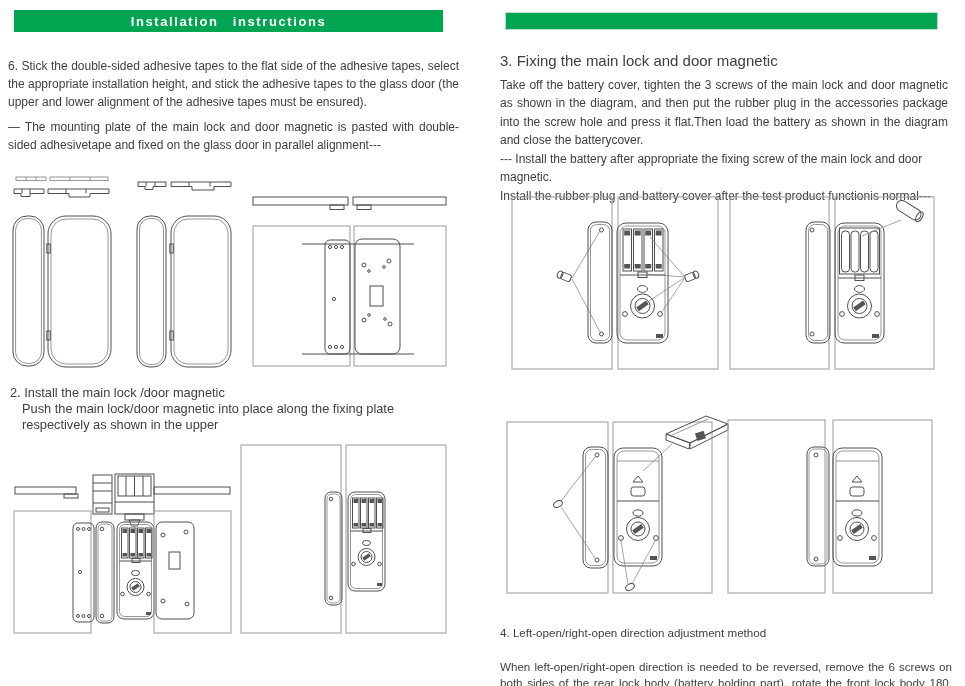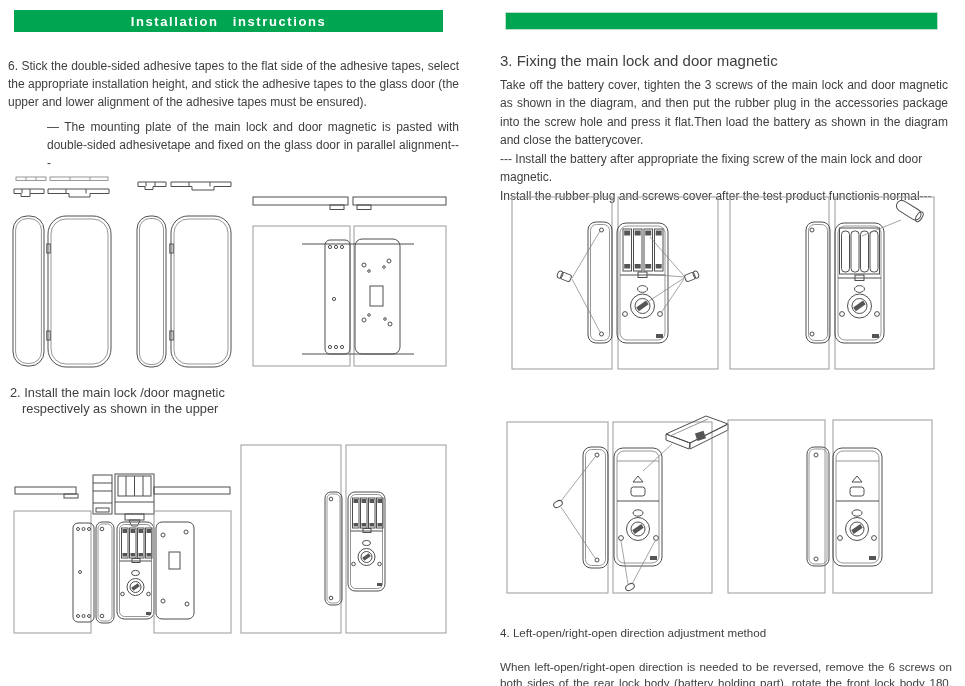--- a/index.html
+++ b/index.html
@@ -19,21 +19,21 @@
     color:#ffffff; font-weight:bold; font-size:13px;
     letter-spacing:1.6px; word-spacing:9px;
   }
   .hdr-right {
     left:505px; top:12px; width:433px; height:18px;
     background:#00a551; border:1px solid #bcdfcb;
   }
   .txt { font-size:12px; line-height:18.2px; text-align:justify; }
   .sec1 { left:8px; top:57px; width:451px; }
   .sec1 .intro { margin-bottom:2px; text-align:left; }
-  .sec1 .note { margin-top:6px;margin-left:39px; }
+  .sec1 .note { margin-top:6px; }
   .sec2 { left:10px; top:385px; width:440px; font-size:12.8px; line-height:15.8px; }
   .sec2 .ind { margin-left:12px; }
   .sec3 { left:500px; top:52px; width:448px; }
   .sec3 .h3 { font-size:15px; margin-bottom:6px; text-align:left; }
   .sec3 .note { margin-top:1px; text-align:left; }
   .sec4 { left:500px; top:625px; width:452px; font-size:11.6px; line-height:15.4px; }
   .sec4 .h4 { margin-bottom:19px; text-align:left; }
   svg { position:absolute; overflow:visible; }
   .st { stroke:#4f4f4f; fill:none; stroke-width:1; }
   .sl { stroke:#8a8a8a; fill:none; stroke-width:0.9; }
@@ -126,20 +126,21 @@
         <circle class="st" cx="376" cy="99" r="1.3"></circle>
       <circle class="st" cx="361" cy="147" r="1.3"></circle>
         <circle class="st" cx="377" cy="151" r="1.3"></circle>
       <rect class="st" x="362" y="118" width="13" height="20"></rect>
     </g>
   </g>
 </svg>
 
 <div class="abs sec2">
   <div>2. Install the main lock /door magnetic</div>
+  <div class="ind">Push the main lock/door magnetic into place along the fixing plate</div>
   <div class="ind">respectively as shown in the upper</div>
 </div>
 
 <svg id="diag-l2" style="left:8px; top:440px;" width="460" height="215" viewBox="0 0 460 215">
   <g>
     <rect class="st" x="7" y="47" width="61" height="7"></rect>
     <rect class="st" x="56" y="54" width="14" height="4"></rect>
     <rect class="st" x="85" y="35" width="19" height="39"></rect>
     <line class="st" x1="85" y1="43" x2="104" y2="43"></line>
     <line class="st" x1="85" y1="51" x2="104" y2="51"></line>
@@ -246,21 +247,21 @@
         <circle class="st" cx="371.5" cy="124" r="1.8"></circle>
       <rect class="fd" x="369" y="143" width="5" height="3"></rect>
     </g>
   </g>
 </svg>
 
 <div class="abs txt sec3">
   <div class="h3">3. Fixing the main lock and door magnetic</div>
   <div>Take off the battery cover, tighten the 3 screws of the main lock and door magnetic as shown in the diagram, and then put the rubber plug in the accessories package into the screw hole and press it flat.Then load the battery as shown in the diagram and close the batterycover.</div>
   <div class="note">--- Install the battery after appropriate the fixing screw of the main lock and door magnetic.</div>
-  <div class="note">Install the rubber plug and screws cover after the test product functionis normal---</div>
+  <div class="note">Install the rubber plug and battery cover after the test product functionis normal---</div>
 </div>
 
 <svg id="diag-r1" style="left:500px; top:193px;" width="460" height="185" viewBox="0 0 460 185">
   <g>
     <rect class="gl" x="12" y="4" width="100" height="172"></rect>
     <rect class="gl" x="118" y="4" width="100" height="172"></rect>
     <g>
       <rect class="st" x="88" y="29" width="24" height="121" rx="8"></rect>
       <rect class="sl" x="90.5" y="31.5" width="19" height="116" rx="6"></rect>
       <circle class="st" cx="101.5" cy="37" r="2"></circle>

